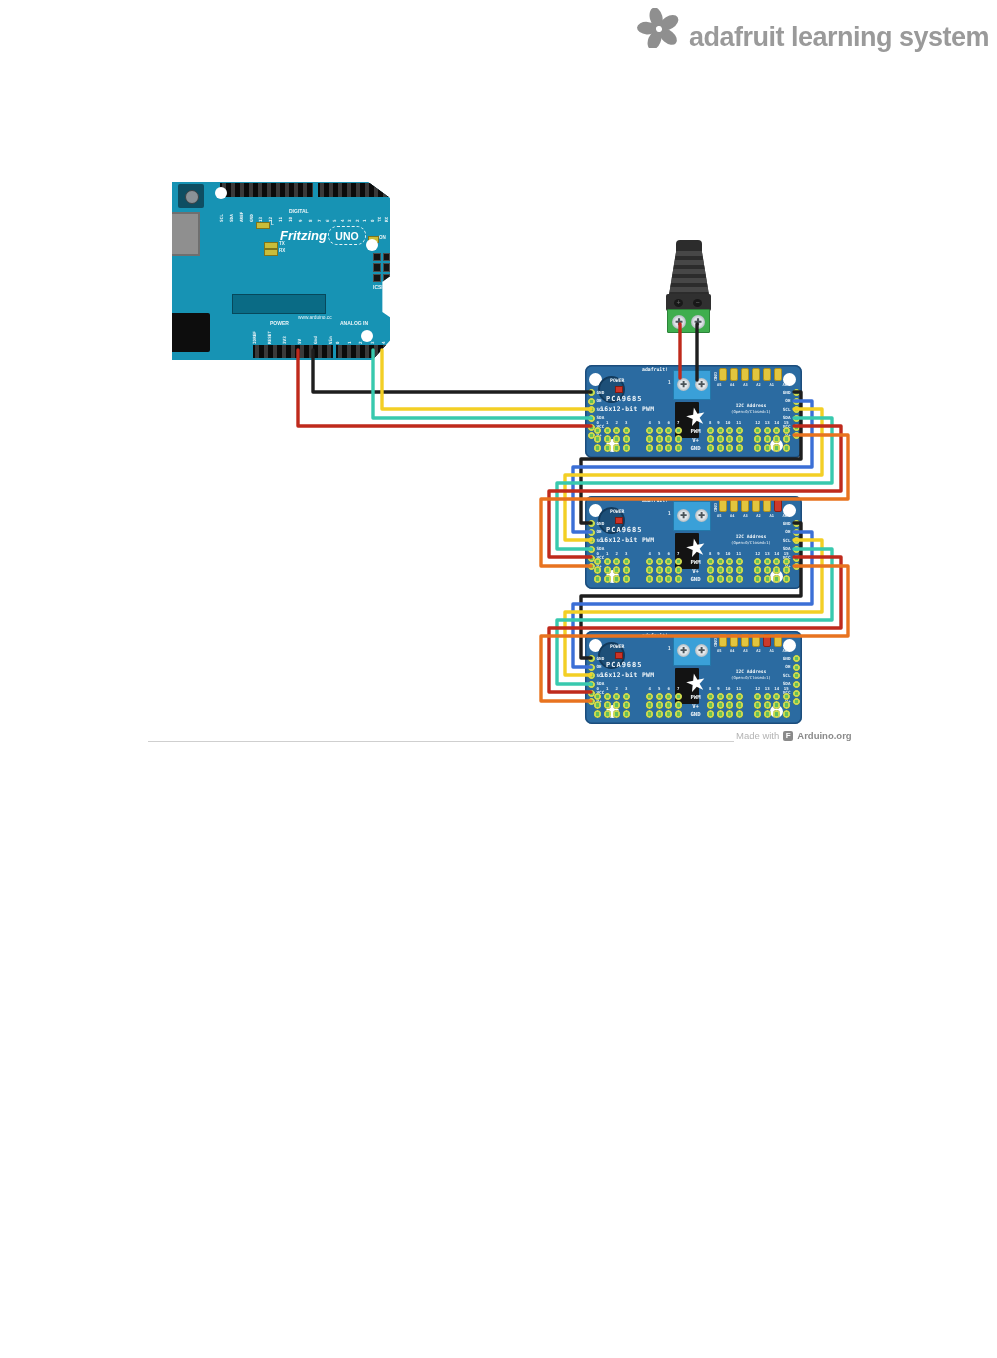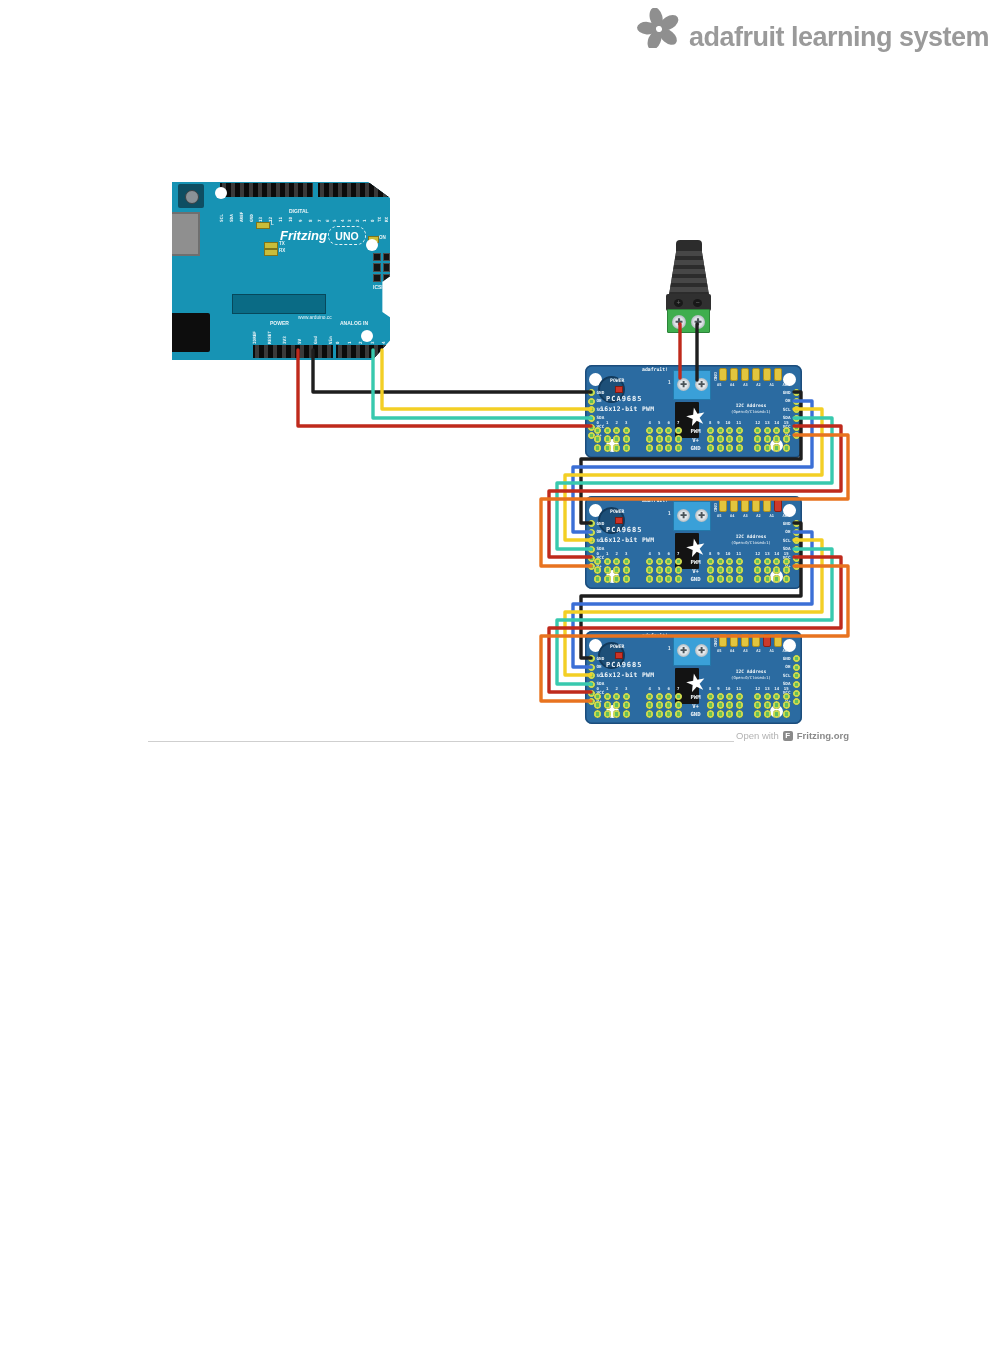--- a/index.html
+++ b/index.html
@@ -811,17 +811,17 @@
       <polyline points="794,523 801,523 801,596 581,596 581,658 591,658" fill="none" stroke="#1e1e1e" stroke-width="3.4" stroke-linejoin="round" stroke-linecap="round"></polyline>
       <polyline points="794,532 812,532 812,604 573,604 573,667 591,667" fill="none" stroke="#3b6fd6" stroke-width="3.4" stroke-linejoin="round" stroke-linecap="round"></polyline>
       <polyline points="794,540 822,540 822,612 565,612 565,675 591,675" fill="none" stroke="#f3cf25" stroke-width="3.4" stroke-linejoin="round" stroke-linecap="round"></polyline>
       <polyline points="794,549 832,549 832,620 557,620 557,684 591,684" fill="none" stroke="#38c9ae" stroke-width="3.4" stroke-linejoin="round" stroke-linecap="round"></polyline>
       <polyline points="794,557 841,557 841,628 549,628 549,692 591,692" fill="none" stroke="#bf2a1c" stroke-width="3.4" stroke-linejoin="round" stroke-linecap="round"></polyline>
       <polyline points="794,566 848,566 848,636 541,636 541,701 591,701" fill="none" stroke="#e8731f" stroke-width="3.4" stroke-linejoin="round" stroke-linecap="round"></polyline>
     </svg>
 
   <div class="sep-line"></div>
   <div class="credit">
-    <span>Open with</span>
+    <span>Made with</span>
     <span class="f-icon">F</span>
-    <b>Fritzing.org</b>
+    <b>Arduino.org</b>
   </div>
 </div>
 
 </body></html>

